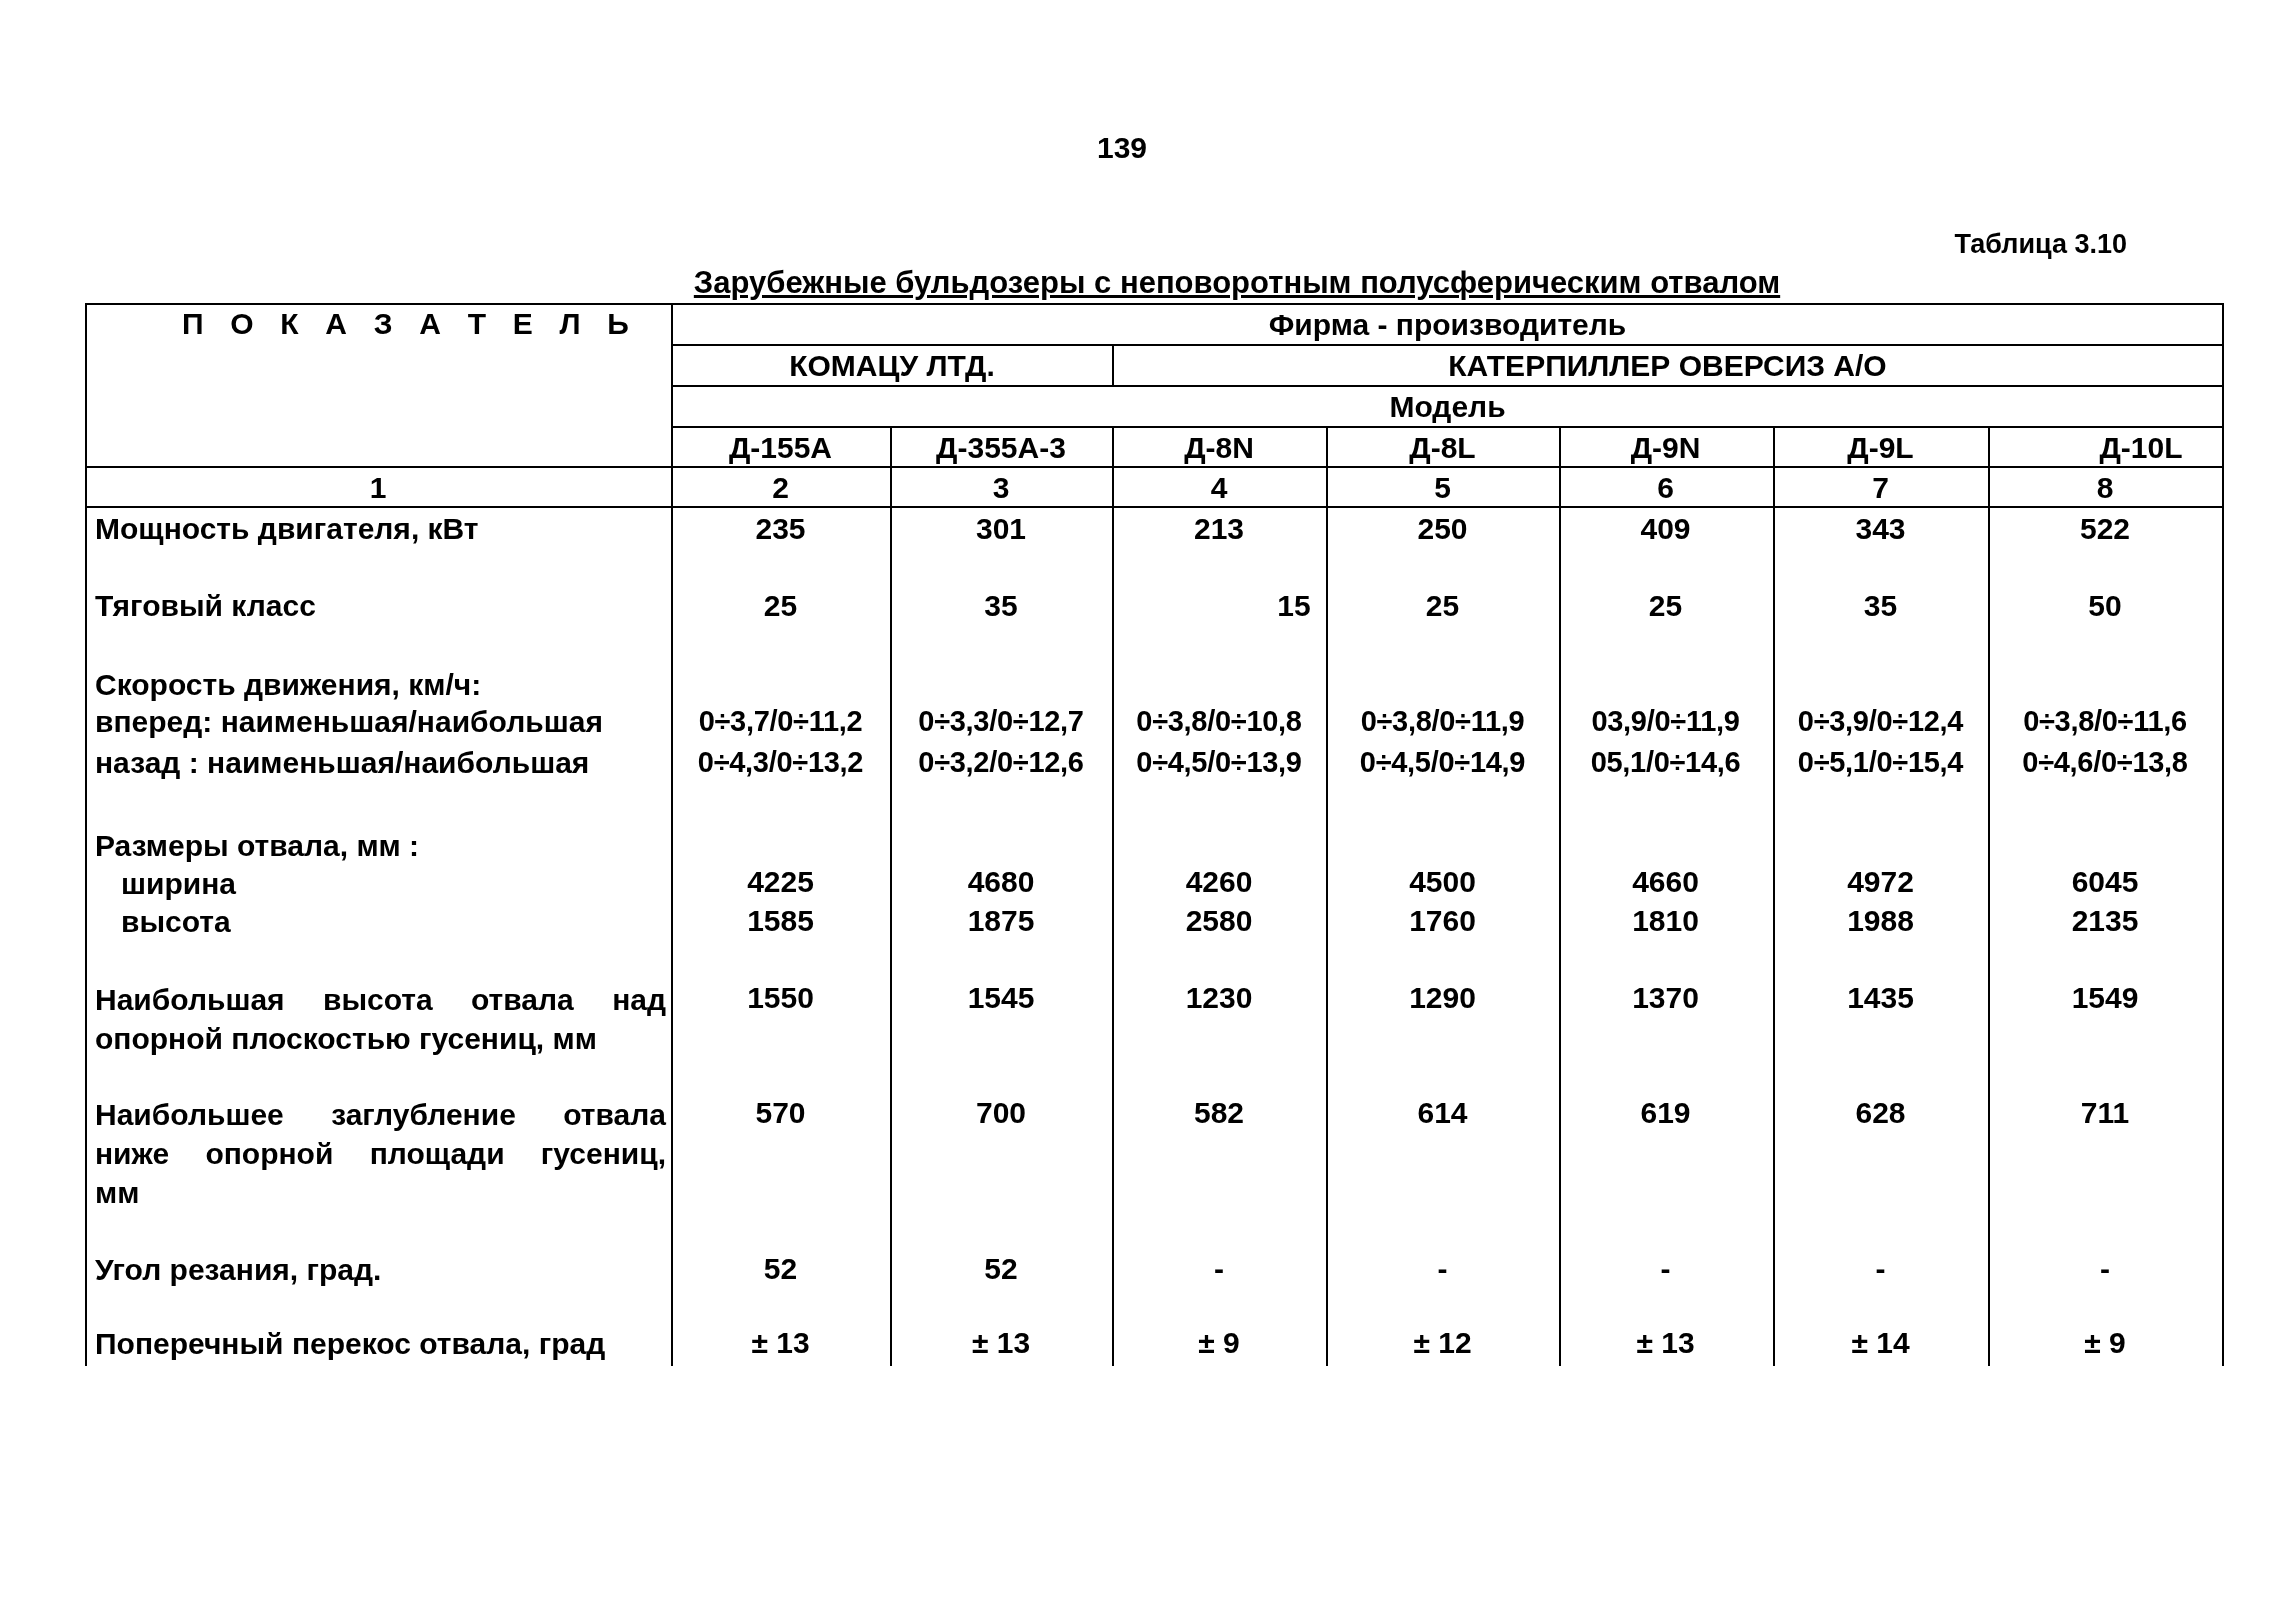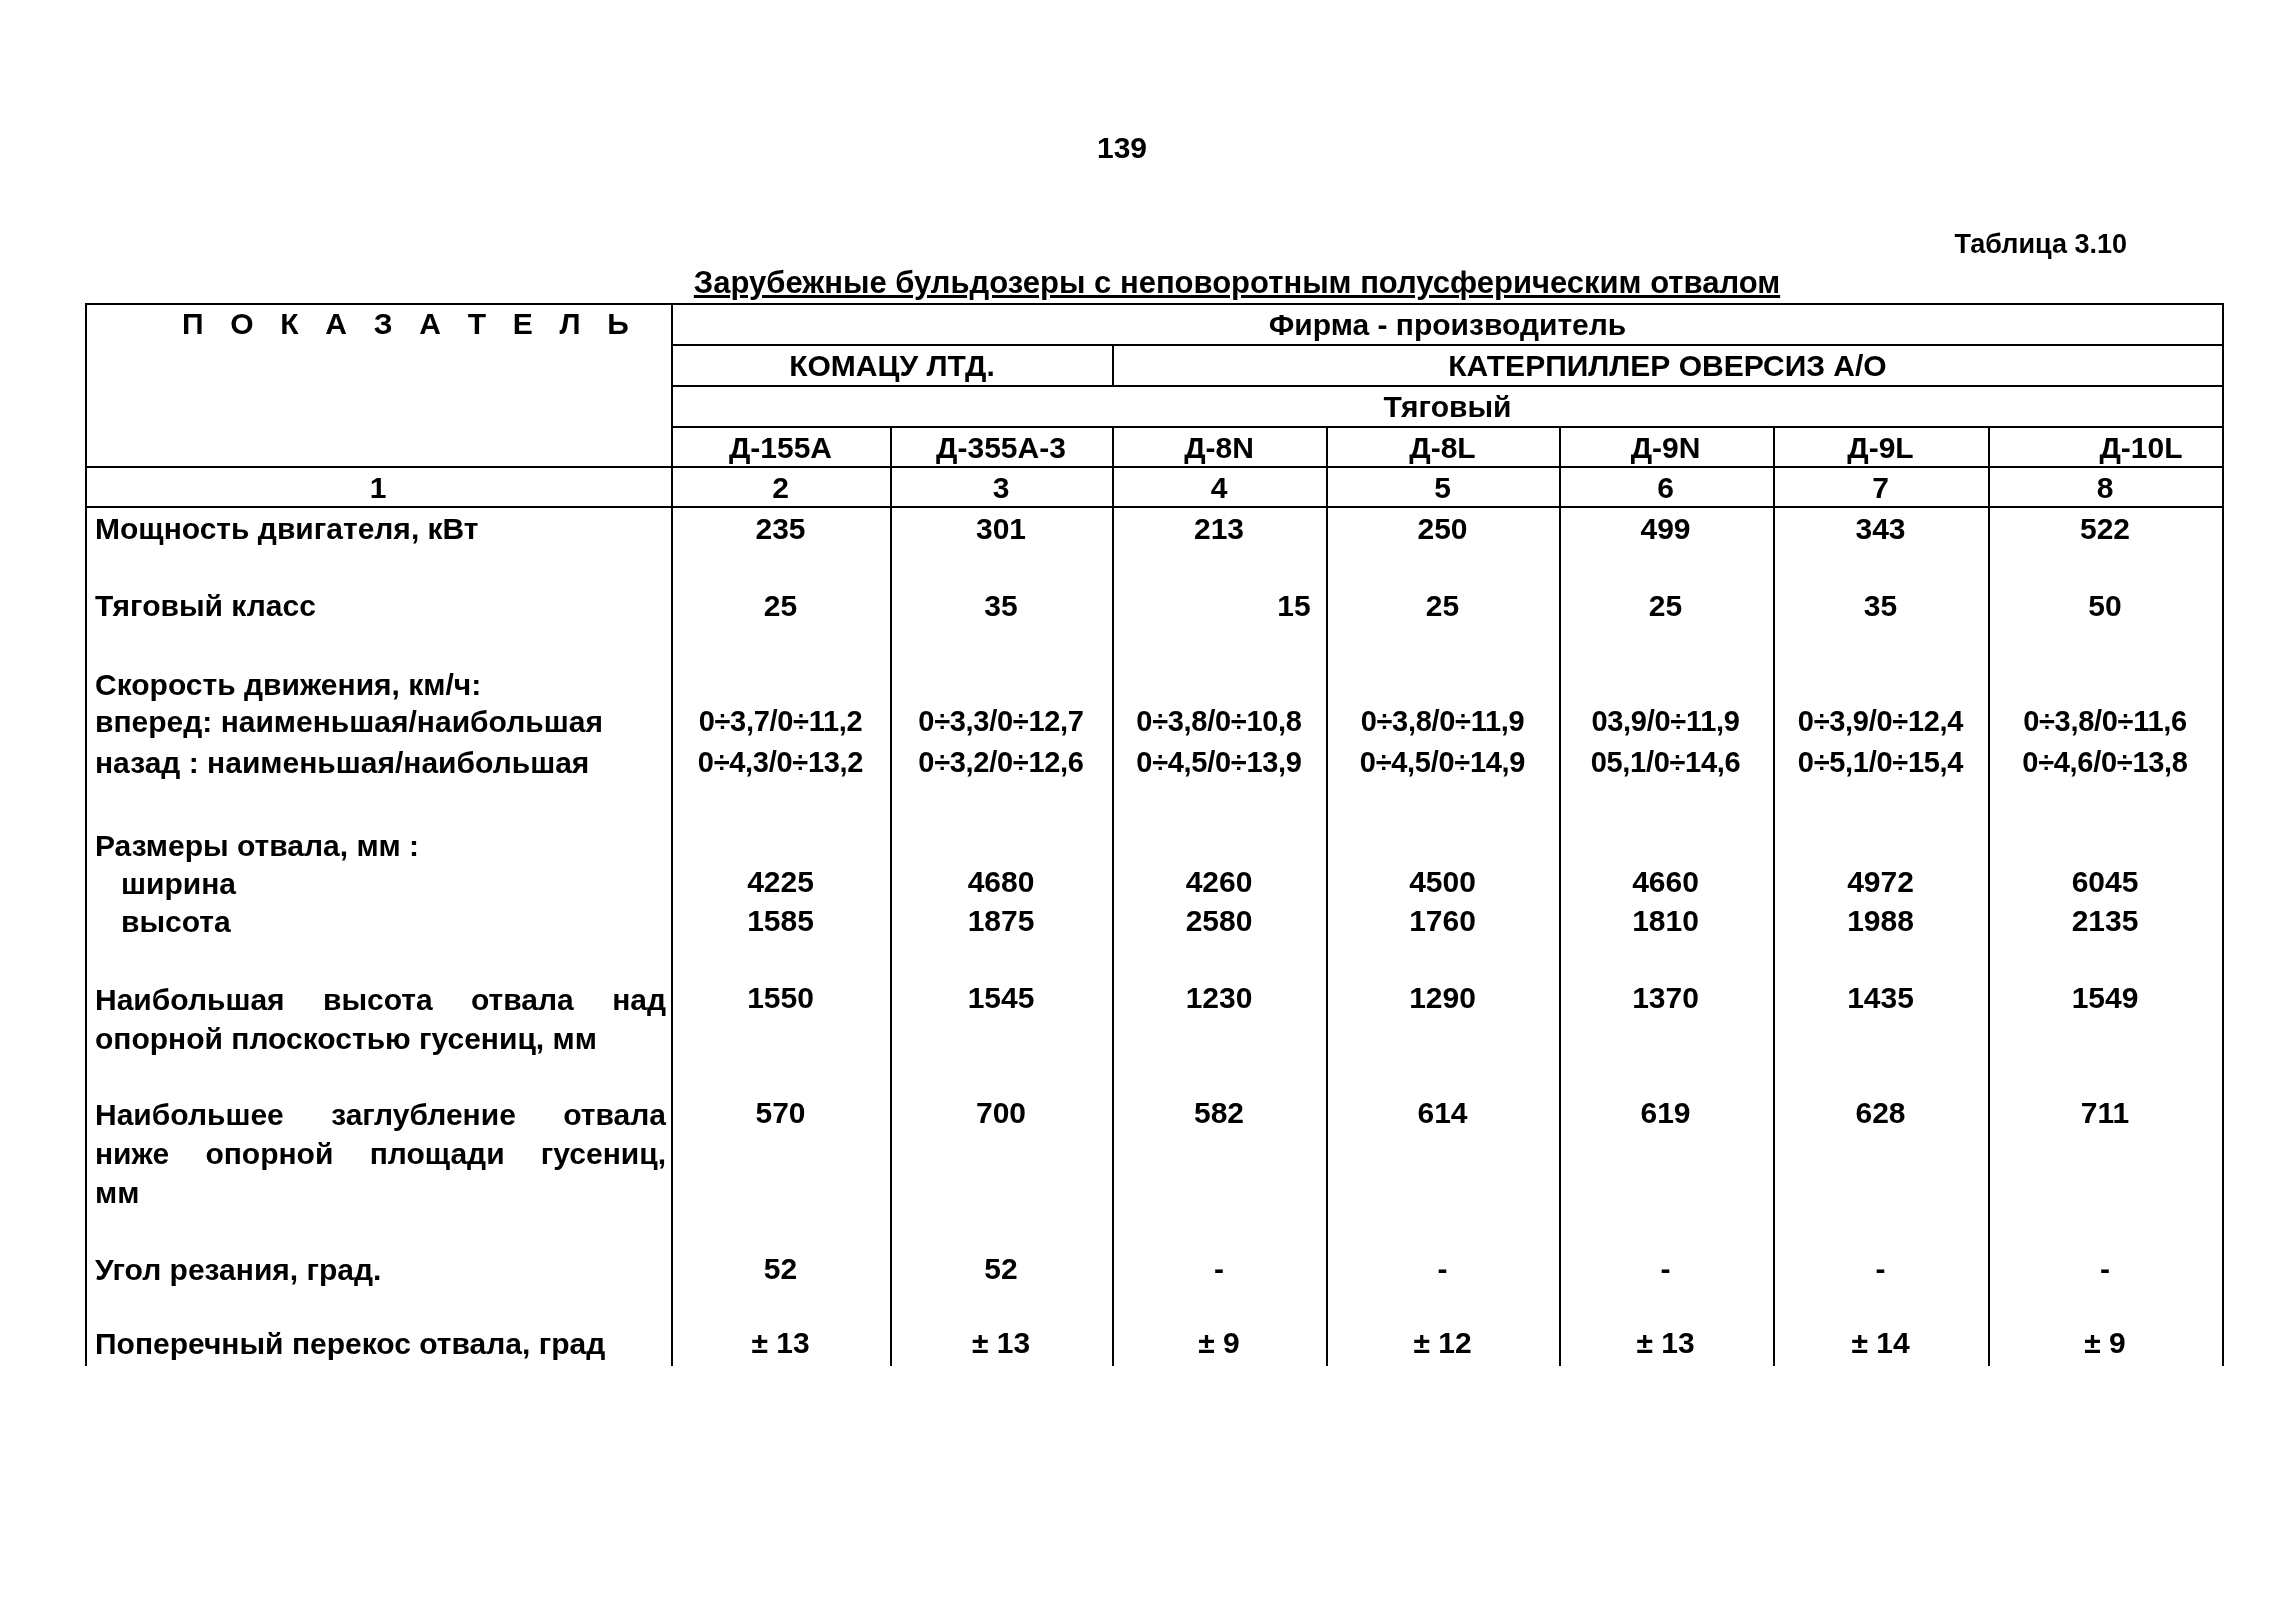--- a/index.html
+++ b/index.html
@@ -47,21 +47,21 @@
   <div class="vline" style="left:1326px; top:426px; height:940px;"></div>
   <div class="vline" style="left:1559px; top:426px; height:940px;"></div>
   <div class="vline" style="left:1773px; top:426px; height:940px;"></div>
   <div class="vline" style="left:1988px; top:426px; height:940px;"></div>
   <div class="vline" style="left:2222px; top:303px; height:1063px;"></div>
 
   <div class="cell hdr-label" style="left:85px; top:304px; width:586px; height:39px;">П О К А З А Т Е Л Ь</div>
   <div class="cell" style="left:671px; top:305px; width:1553px; height:39px;">Фирма - производитель</div>
   <div class="cell" style="left:671px; top:346px; width:442px; height:39px;">КОМАЦУ ЛТД.</div>
   <div class="cell" style="left:1112px; top:346px; width:1111px; height:39px;">КАТЕРПИЛЛЕР ОВЕРСИЗ А/О</div>
-  <div class="cell" style="left:671px; top:387px; width:1553px; height:39px;">Тяговый</div>
+  <div class="cell" style="left:671px; top:387px; width:1553px; height:39px;">Модель</div>
 
   <div class="cell" style="left:671px; top:428px; width:219px; height:39px;">Д-155А</div>
   <div class="cell" style="left:890px; top:428px; width:222px; height:39px;">Д-355А-3</div>
   <div class="cell" style="left:1112px; top:428px; width:214px; height:39px;">Д-8N</div>
   <div class="cell" style="left:1326px; top:428px; width:233px; height:39px;">Д-8L</div>
   <div class="cell" style="left:1559px; top:428px; width:213px; height:39px;">Д-9N</div>
   <div class="cell" style="left:1773px; top:428px; width:215px; height:39px;">Д-9L</div>
   <div class="cell" style="left:1988px; top:428px; width:234px; height:39px;padding-left:36px;">Д-10L</div>
 
   <div class="cell" style="left:85px; top:468px; width:586px; height:39px;">1</div>
@@ -87,21 +87,21 @@
   <div class="lbl just" style="top:1134px;">ниже опорной площади гусениц,</div>
   <div class="lbl" style="top:1173px;">мм</div>
   <div class="lbl" style="top:1250px;">Угол резания, град.</div>
   <div class="lbl" style="top:1324px;">Поперечный перекос отвала, град</div>
 
   <div id="values-layer">
       <div class="val" style="left: 671px; width: 219px; top: 509px;">235</div>
       <div class="val" style="left: 890px; width: 222px; top: 509px;">301</div>
       <div class="val" style="left: 1112px; width: 214px; top: 509px;">213</div>
       <div class="val" style="left: 1326px; width: 233px; top: 509px;">250</div>
-      <div class="val" style="left: 1559px; width: 213px; top: 509px;">499</div>
+      <div class="val" style="left: 1559px; width: 213px; top: 509px;">409</div>
       <div class="val" style="left: 1773px; width: 215px; top: 509px;">343</div>
       <div class="val" style="left: 1988px; width: 234px; top: 509px;">522</div>
       <div class="val" style="left: 671px; width: 219px; top: 586px;">25</div>
       <div class="val" style="left: 890px; width: 222px; top: 586px;">35</div>
       <div class="val" style="left: 1164px; width: 234px; top: 586px; padding-left: 13px;">15</div>
       <div class="val" style="left: 1326px; width: 233px; top: 586px;">25</div>
       <div class="val" style="left: 1559px; width: 213px; top: 586px;">25</div>
       <div class="val" style="left: 1773px; width: 215px; top: 586px;">35</div>
       <div class="val" style="left: 1988px; width: 234px; top: 586px;">50</div>
       <div class="val speed" style="left: 671px; width: 219px; top: 702px;">0÷3,7/0÷11,2</div>

